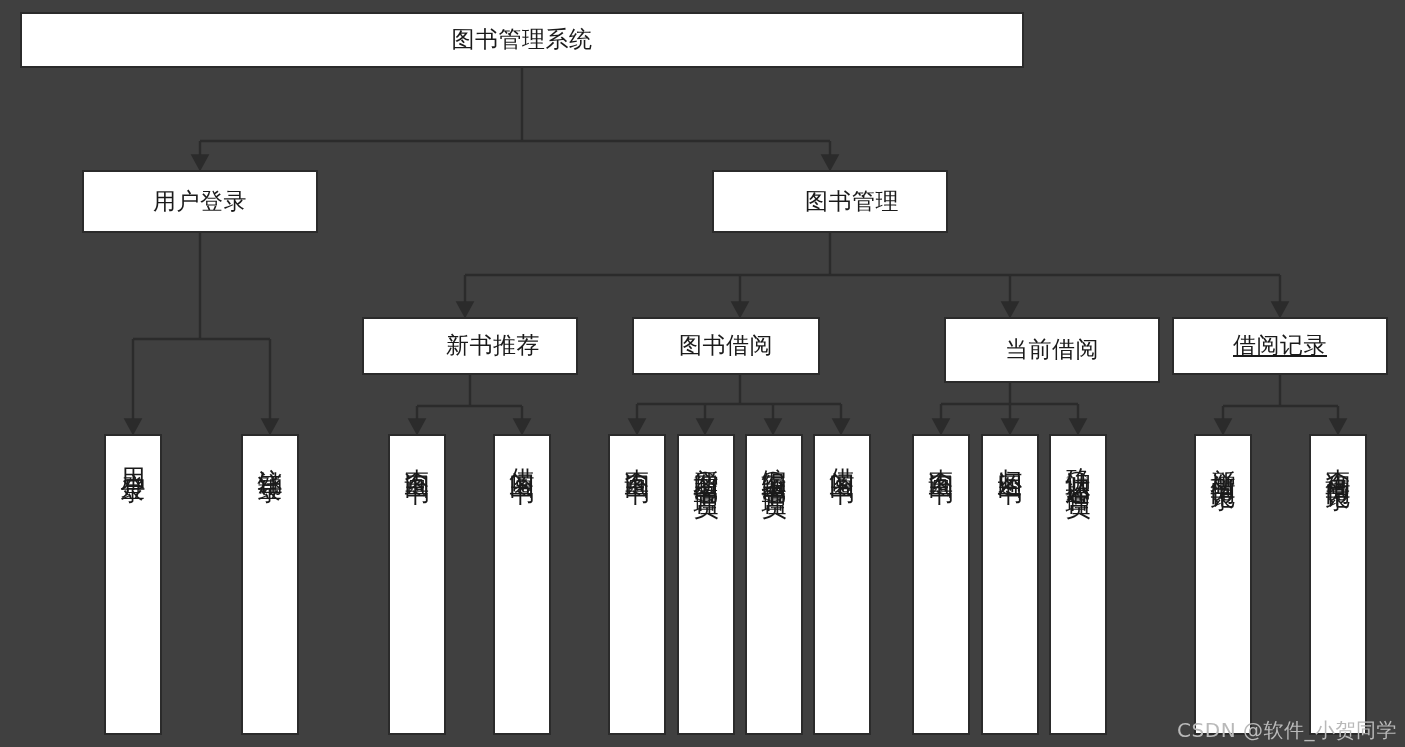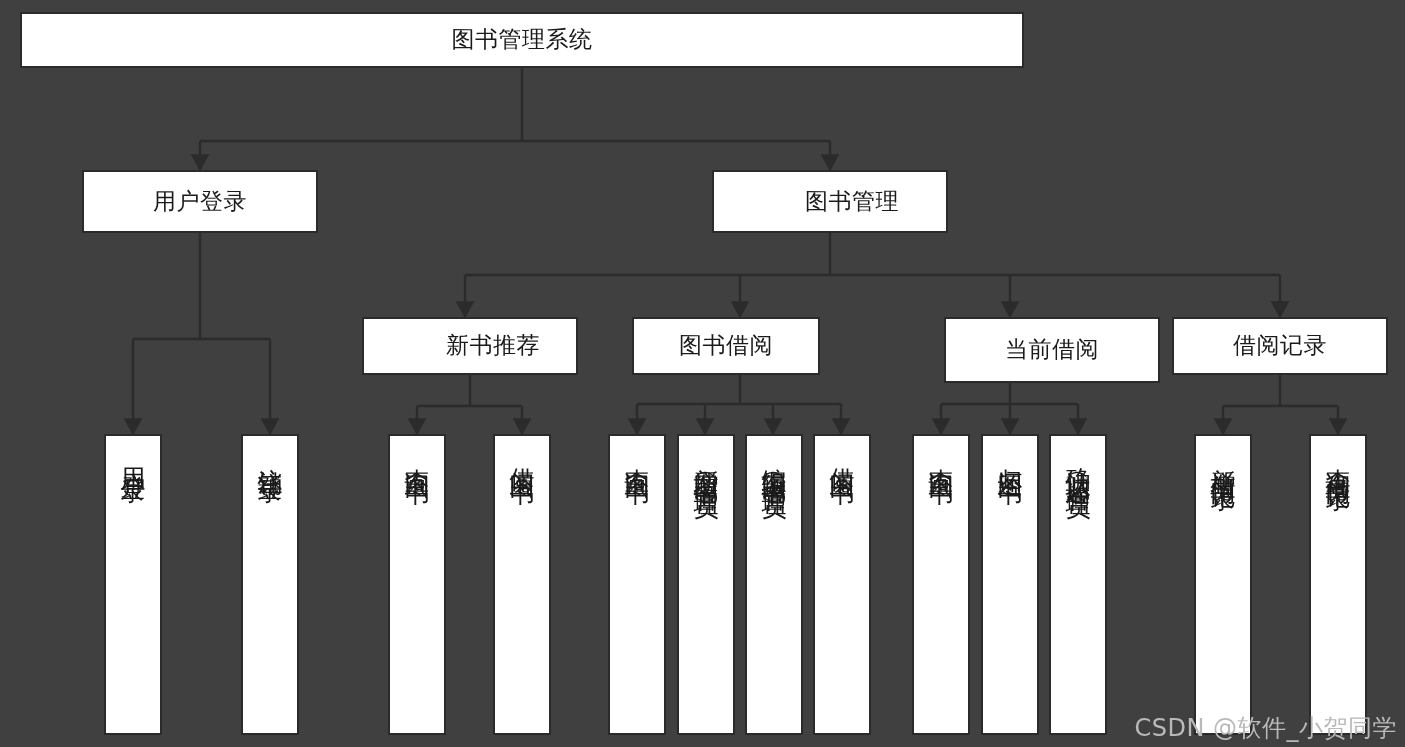--- a/index.html
+++ b/index.html
@@ -62,21 +62,21 @@
     text-orientation: upright;
     font-size: 25px;
     line-height: 1.0;
     letter-spacing: 4px;
     white-space: nowrap;
   }
   #watermark {
     position: absolute;
     right: 8px;
     bottom: 3px;
-    font-size: 24px;
+    font-size: 20px;
     color: #b9b9b9;
     letter-spacing: 0.5px;
     white-space: nowrap;
     z-index: 5;
     user-select: none;
   }
 </style>
 </head>
 <body>
 
@@ -151,21 +151,21 @@
   </div>
 
   <div class="node horiz" style="left:632px; top:317px; width:188px; height:58px;">
     <span class="node-label">图书借阅</span>
   </div>
 
   <div class="node horiz" style="left:944px; top:317px; width:216px; height:66px;">
     <span class="node-label">当前借阅</span>
   </div>
 
-  <div class="node horiz" style="left:1172px; top:317px; width:216px; height:58px;">
+  <div class="node horiz" style="left:1172px; top:317px; width:216px; height:58px;text-decoration:underline;">
     <span class="node-label">借阅记录</span>
   </div>
 
   <div class="node vert" style="left:104px; top:434px; width:58px; height:301px;">
     <span class="node-label">用户登录</span>
   </div>
 
   <div class="node vert" style="left:241px; top:434px; width:58px; height:301px;">
     <span class="node-label">注销登录</span>
   </div>

